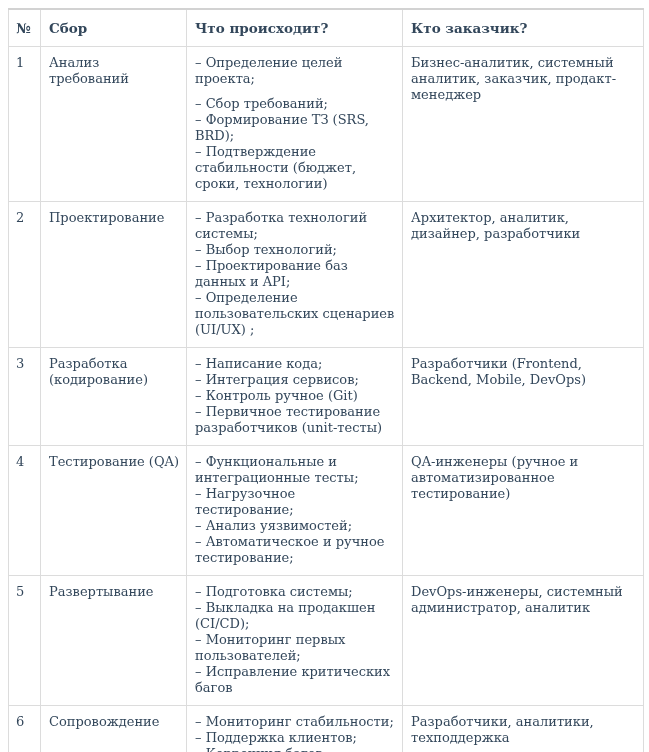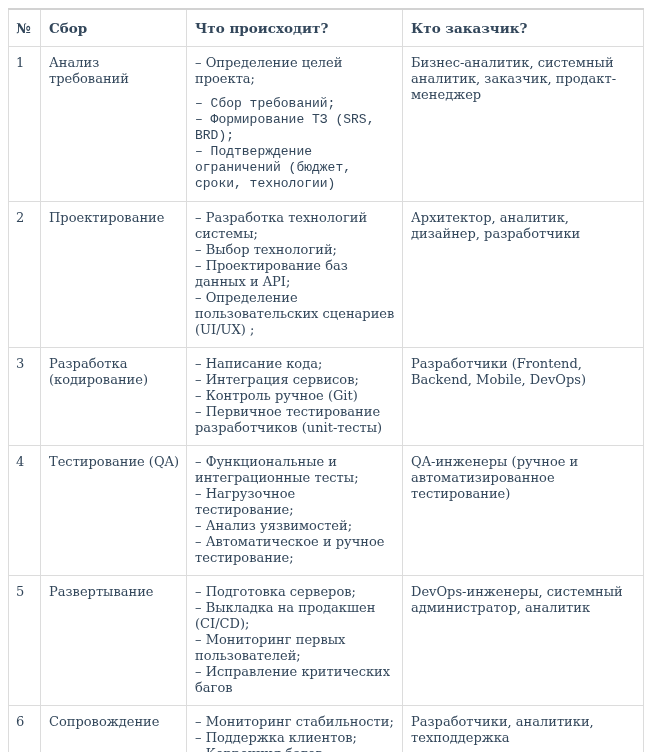--- a/index.html
+++ b/index.html
@@ -42,21 +42,21 @@
   th {
     font-weight: bold;
     font-size: 13.5px;
     padding: 10px 6px 10px 8px;
   }
   td {
     padding: 8px 6px 9px 8px;
   }
   th.num, td.num { padding-left: 7px; }
   td.what { padding-right: 5px; }
-  .activity-para + .activity-para { margin-top: 9px; font-family: Liberation Mono, monospace; }
+  .activity-para + .activity-para { margin-top: 9px; }
   .activity-line { display: block; }
 </style>
 </head>
 <body>
 
 <div class="page">
   <table class="stages">
     <colgroup>
       <col class="c-num">
         <col class="c-stage">
@@ -75,21 +75,21 @@
   <tr>
     <td class="num">1</td>
     <td class="stage">Анализ требований</td>
     <td class="what">
             <div class="activity-para">
               <div class="activity-line">– Определение целей проекта;</div>
             </div>
             <div class="activity-para">
               <div class="activity-line">– Сбор требований;</div>
               <div class="activity-line">– Формирование ТЗ (SRS, BRD);</div>
-              <div class="activity-line">– Подтверждение ограничений (бюджет, сроки, технологии)</div>
+              <div class="activity-line">– Подтверждение стабильности (бюджет, сроки, технологии)</div>
             </div>
           </td>
     <td class="who">Бизнес-аналитик, системный аналитик, заказчик, продакт-менеджер</td>
   </tr>
 
   <tr>
     <td class="num">2</td>
     <td class="stage">Проектирование</td>
     <td class="what">
             <div class="activity-para">
@@ -128,21 +128,21 @@
             </div>
           </td>
     <td class="who">QA-инженеры (ручное и автоматизированное тестирование)</td>
   </tr>
 
   <tr>
     <td class="num">5</td>
     <td class="stage">Развертывание</td>
     <td class="what">
             <div class="activity-para">
-              <div class="activity-line">– Подготовка серверов;</div>
+              <div class="activity-line">– Подготовка системы;</div>
               <div class="activity-line">– Выкладка на продакшен (CI/CD);</div>
               <div class="activity-line">– Мониторинг первых пользователей;</div>
               <div class="activity-line">– Исправление критических багов</div>
             </div>
           </td>
     <td class="who">DevOps-инженеры, системный администратор, аналитик</td>
   </tr>
 
   <tr>
     <td class="num">6</td>

